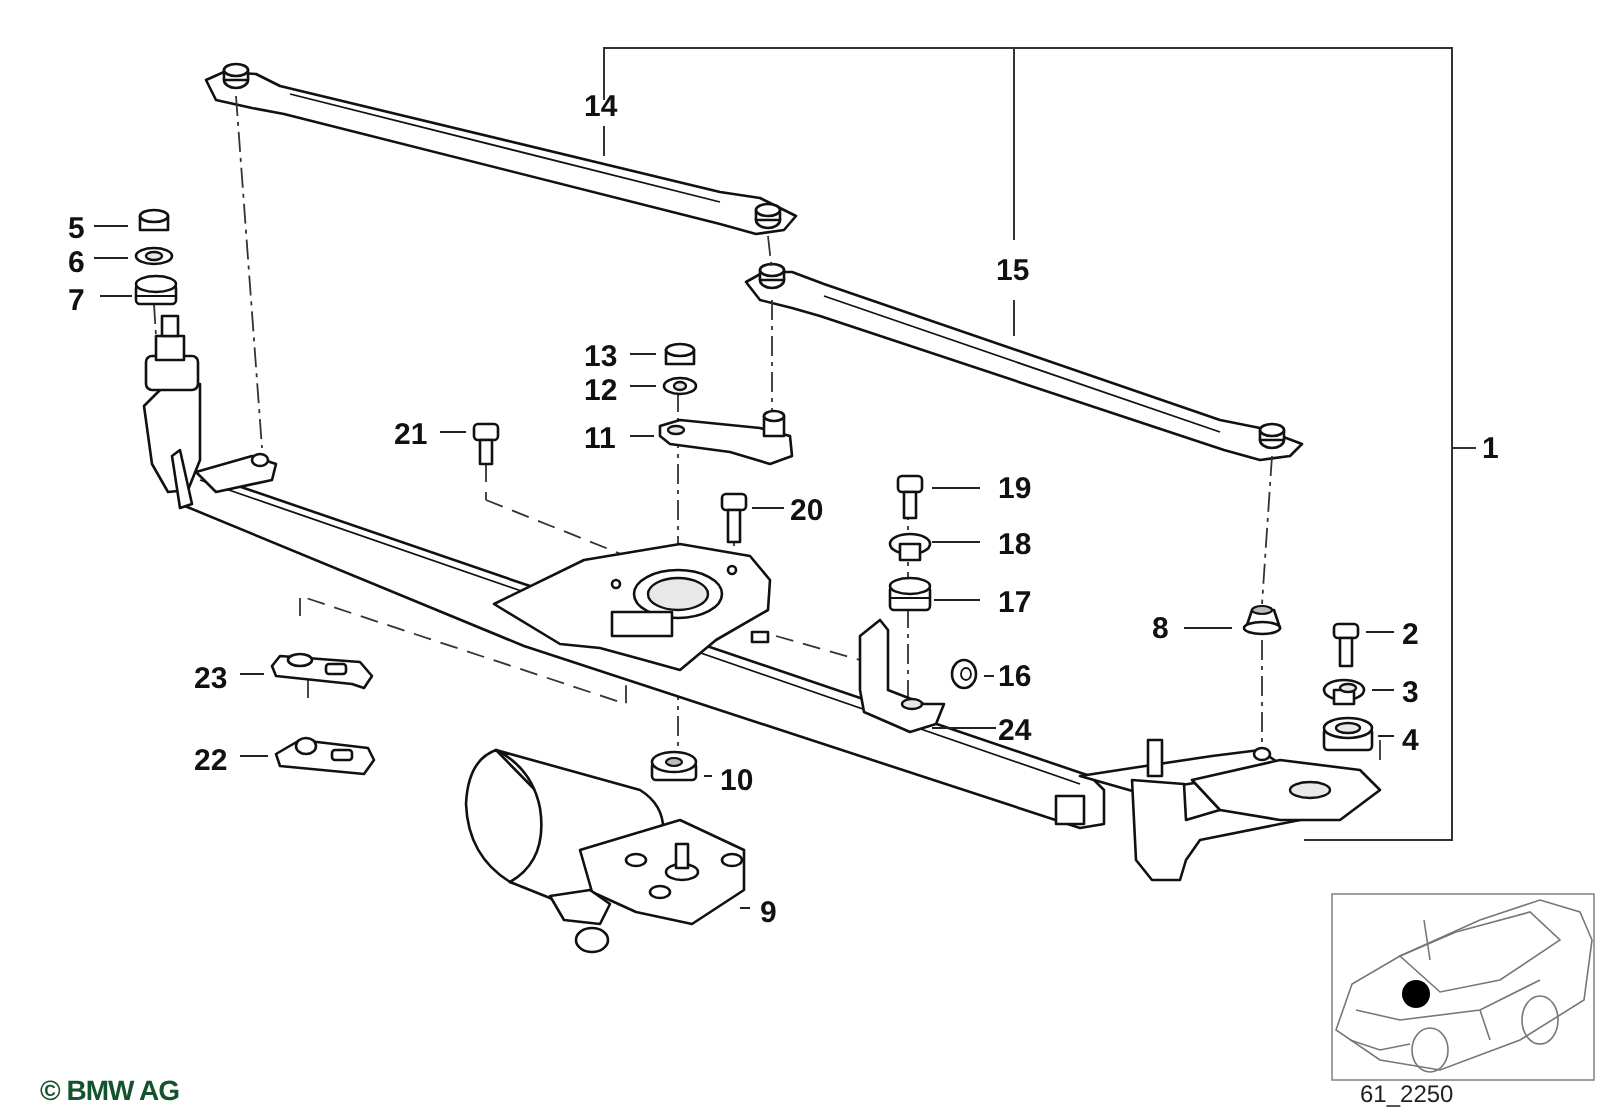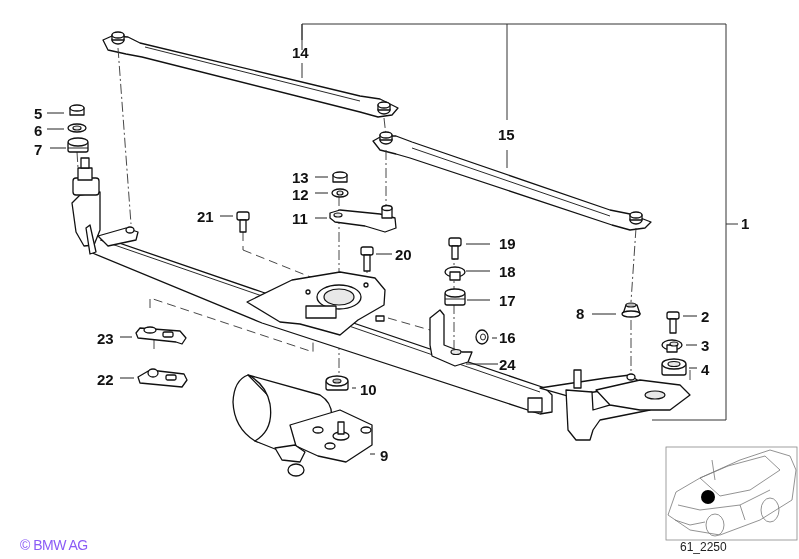--- a/index.html
+++ b/index.html
@@ -7,21 +7,21 @@
     #diagram { position: absolute; left: 0; top: 0; }
     .lbl { font-family: "Liberation Sans", sans-serif; font-size: 15px; font-weight: bold; fill: #111; }
     .part { fill: #fff; stroke: #111; stroke-width: 1.3; stroke-linejoin: round; }
     .thin { fill: none; stroke: #111; stroke-width: 0.9; }
     .lead { fill: none; stroke: #222; stroke-width: 1; }
     .dash { fill: none; stroke: #333; stroke-width: 0.9; stroke-dasharray: 9 5; }
     .dashdot { fill: none; stroke: #333; stroke-width: 0.9; stroke-dasharray: 10 3 2 3; }
     .frame { fill: none; stroke: #333; stroke-width: 1; }
     .shade { fill: #e8e8e8; stroke: #111; stroke-width: 1.2; }
     .dark { fill: #bbb; stroke: #111; stroke-width: 1.1; }
-    .footer-copy { position: absolute; left: 20px; top: 537px; font-size: 14px; font-weight: normal; letter-spacing: -0.5px; color: #8b5cf6; }
+    .footer-copy { position: absolute; left: 20px; top: 537px; font-size: 14px; font-weight: bold; letter-spacing: -0.5px; color: #14532d; }
     .thumb-code { position: absolute; left: 680px; top: 540px; font-size: 12px; color: #222; }
     .car { fill: none; stroke: #777; stroke-width: 0.8; }
   </style>
 </head>
 <body>
 
 <svg id="diagram" width="799" height="559" viewBox="0 0 799 559">
 
   <g>
     <polyline class="frame" points="302,50 302,24 726,24 726,420 652,420"></polyline>

